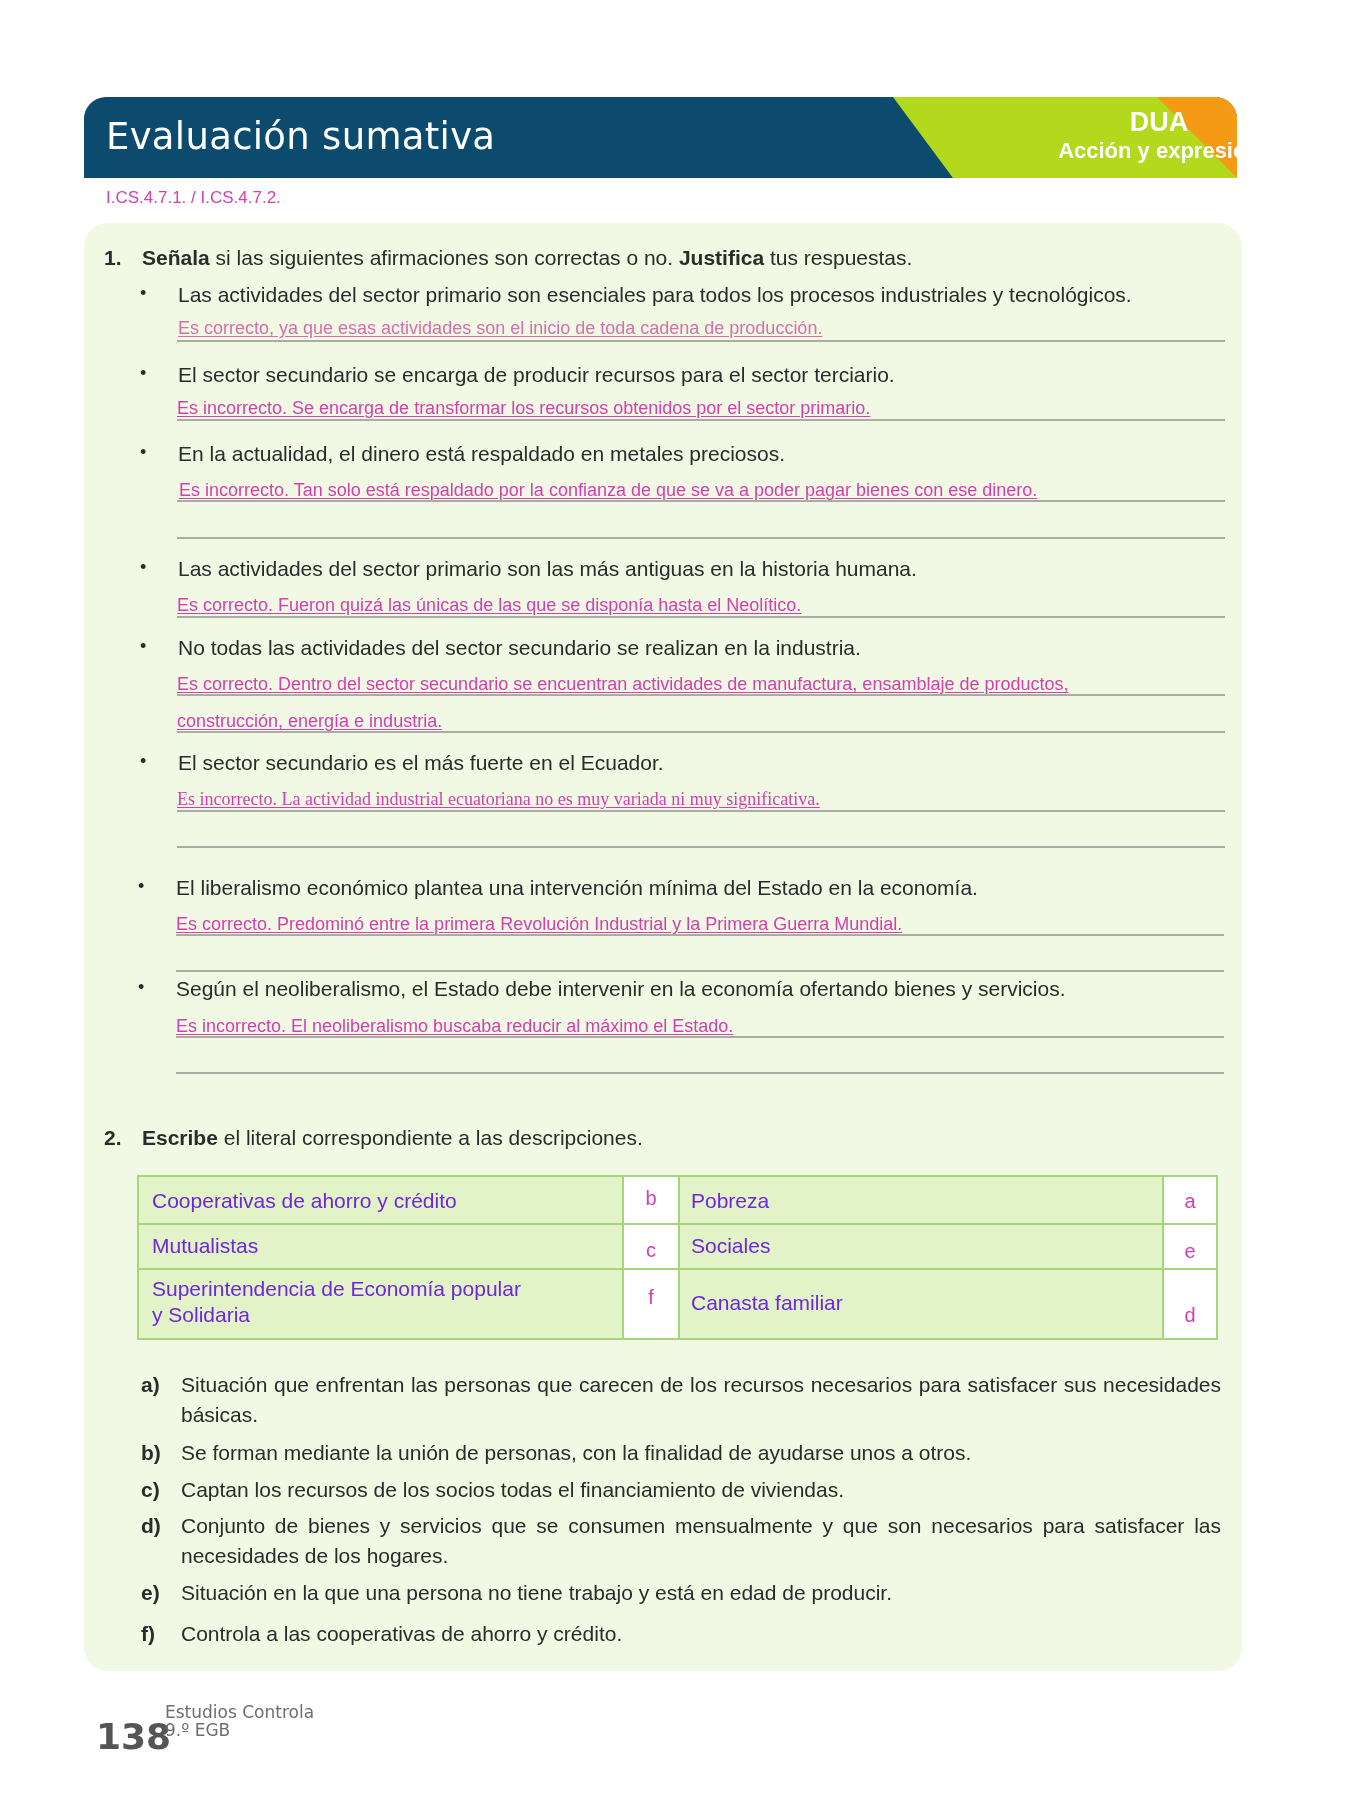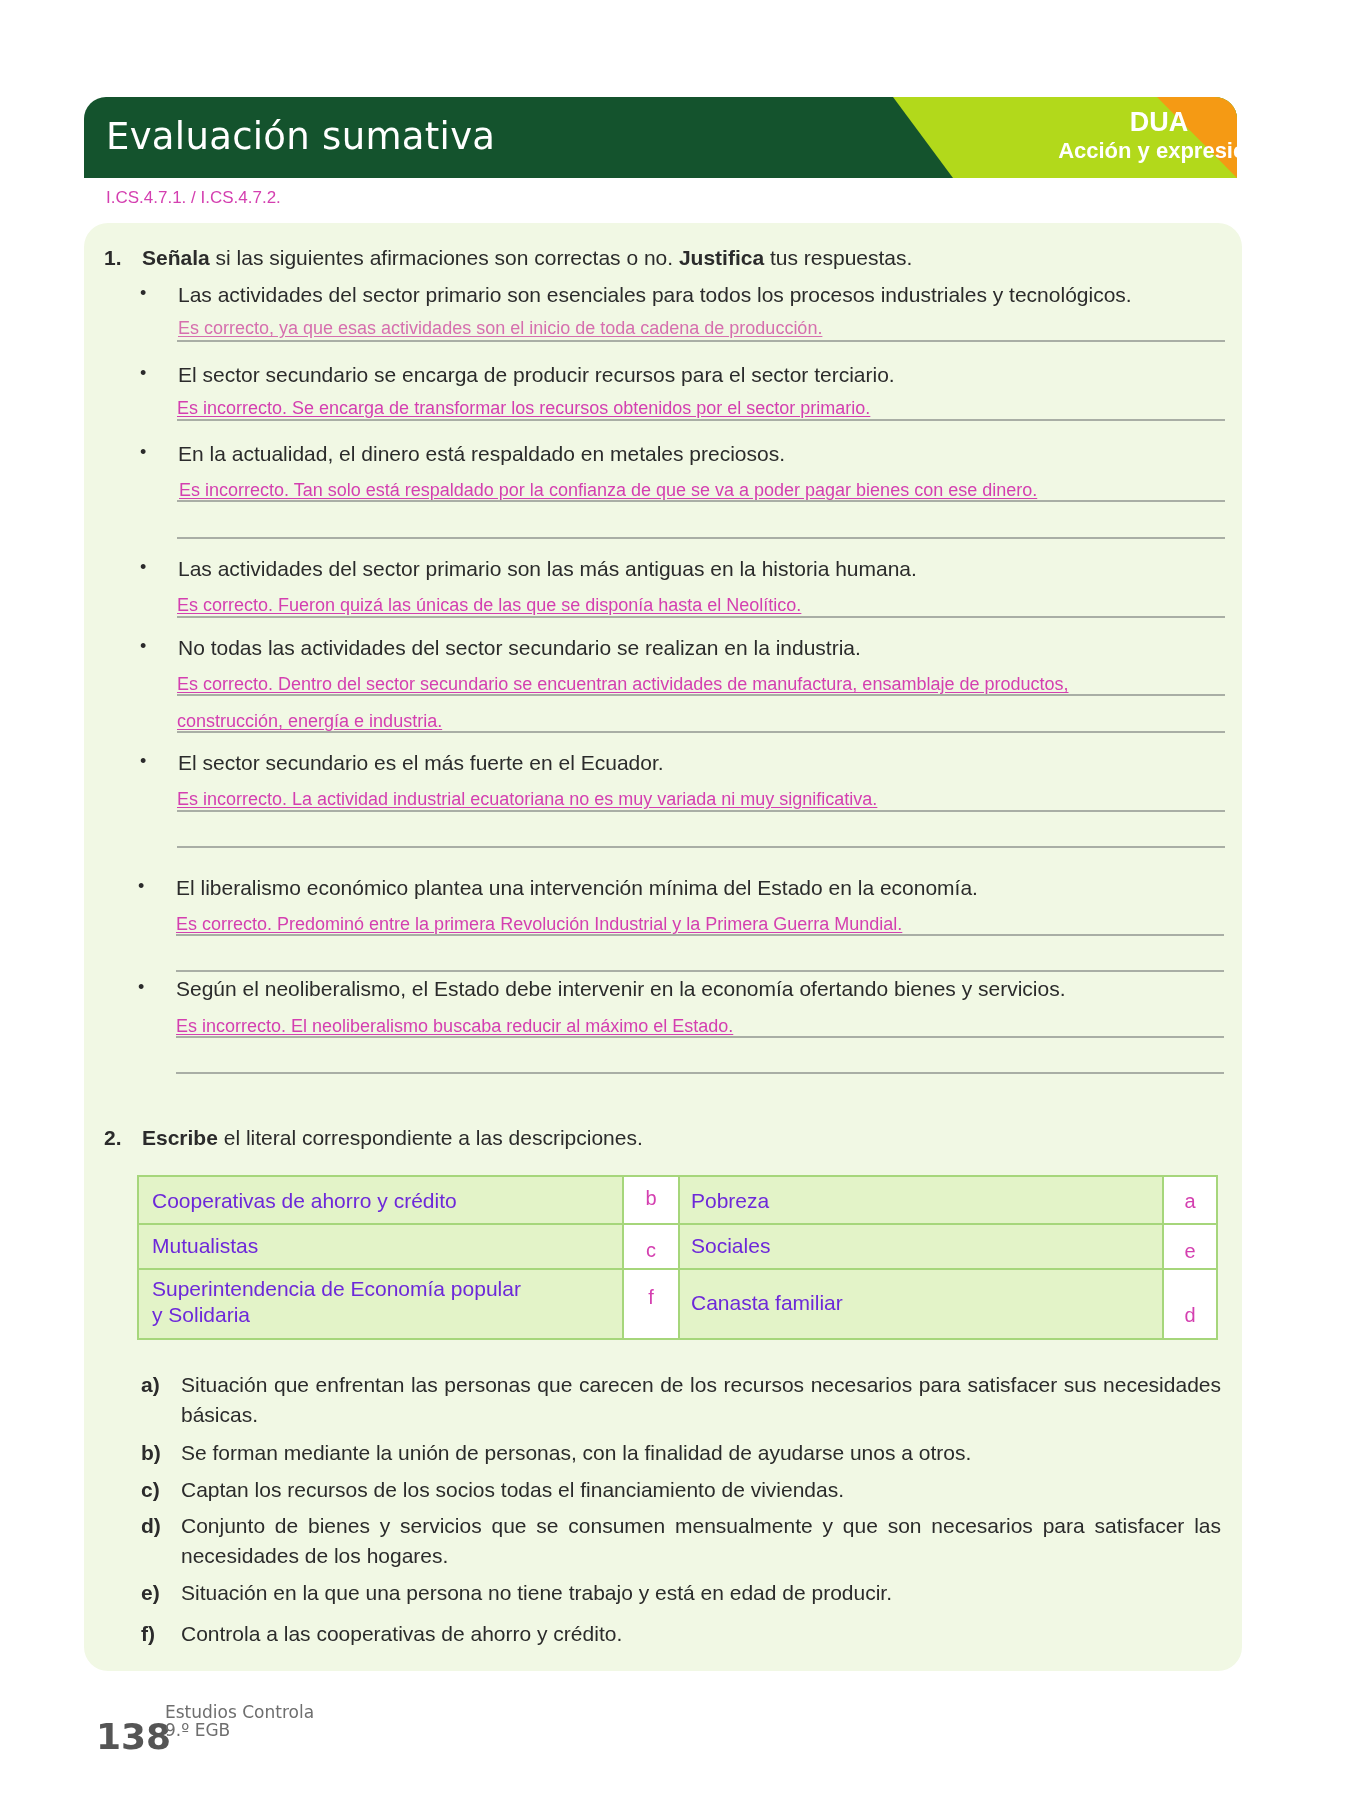--- a/index.html
+++ b/index.html
@@ -5,21 +5,21 @@
   html, body { margin: 0; padding: 0; }
   body {
     width: 1350px; height: 1800px; position: relative; background: #ffffff;
     font-family: "Liberation Sans", "DejaVu Sans", sans-serif; color: #2b2b2b;
     overflow: hidden;
   }
   .abs { position: absolute; }
   
   .header {
     position: absolute; left: 84px; top: 97px; width: 1153px; height: 81px;
-    border-radius: 22px 22px 0 0; overflow: hidden; background: #14532d;
+    border-radius: 22px 22px 0 0; overflow: hidden; background: #0c4a6e;
   }
   .header .lime {
     position: absolute; top: 0; left: 809px; width: 400px; height: 81px;
     background: #b2d91b; clip-path: polygon(0 0, 100% 0, 100% 100%, 60px 100%);
   }
   .header .orange {
     position: absolute; top: 0; right: 0; width: 80px; height: 81px;
     background: #f59a14; clip-path: polygon(0 0, 100% 0, 100% 100%);
   }
   .header-title {
@@ -106,21 +106,21 @@
 <div class="ans" style="left:177px; top:595px;">Es correcto. Fueron quizá las únicas de las que se disponía hasta el Neolítico.</div>
 <div class="rule" style="left:177px; top:616px; width:1048px;"></div>
 
 <div class="bullet" style="left:178px; top:636px;"><span class="dot">•</span><span>No todas las actividades del sector secundario se realizan en la industria.</span></div>
 <div class="ans" style="left:177px; top:674px;">Es correcto. Dentro del sector secundario se encuentran actividades de manufactura, ensamblaje de productos,</div>
 <div class="rule" style="left:177px; top:694px; width:1048px;"></div>
 <div class="ans" style="left:177px; top:711px;">construcción, energía e industria.</div>
 <div class="rule" style="left:177px; top:731px; width:1048px;"></div>
 
 <div class="bullet" style="left:178px; top:751px;"><span class="dot">•</span><span>El sector secundario es el más fuerte en el Ecuador.</span></div>
-<div class="ans" style="left:177px; top:789px;">Es incorrecto. La actividad industrial ecuatoriana no es muy variada ni muy significativa.</div>
+<div class="ans" style="left:177px; top:789px;font-family:Liberation Serif, serif;">Es incorrecto. La actividad industrial ecuatoriana no es muy variada ni muy significativa.</div>
 <div class="rule" style="left:177px; top:810px; width:1048px;"></div>
 <div class="rule" style="left:177px; top:846px; width:1048px;"></div>
 
 <div class="bullet" style="left:176px; top:876px;"><span class="dot">•</span><span>El liberalismo económico plantea una intervención mínima del Estado en la economía.</span></div>
 <div class="ans" style="left:176px; top:914px;">Es correcto. Predominó entre la primera Revolución Industrial y la Primera Guerra Mundial.</div>
 <div class="rule" style="left:176px; top:934px; width:1048px;"></div>
 <div class="rule" style="left:176px; top:970px; width:1048px;"></div>
 
 <div class="bullet" style="left:176px; top:977px;"><span class="dot">•</span><span>Según el neoliberalismo, el Estado debe intervenir en la economía ofertando bienes y servicios.</span></div>
 <div class="ans" style="left:176px; top:1016px;">Es incorrecto. El neoliberalismo buscaba reducir al máximo el Estado.</div>

